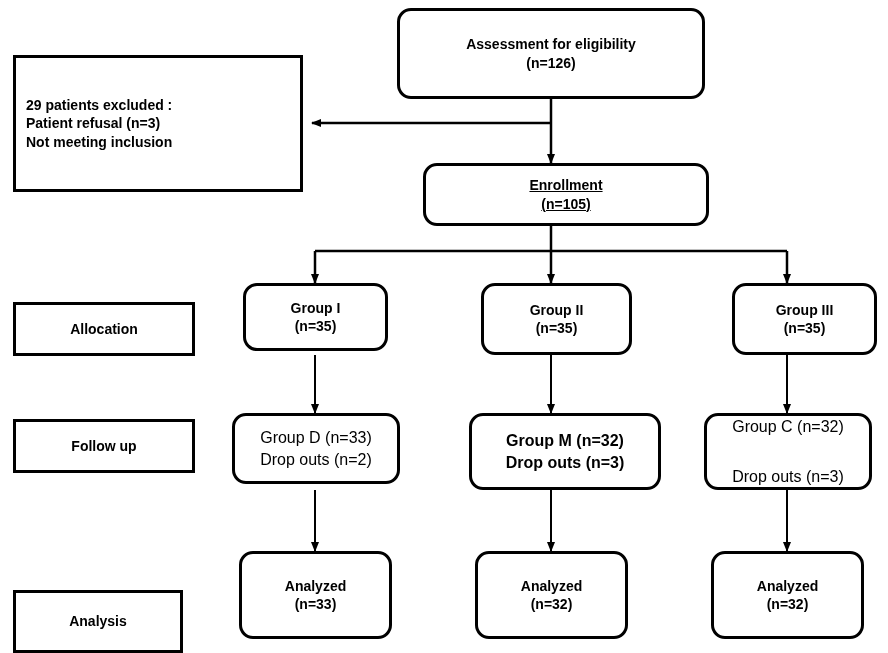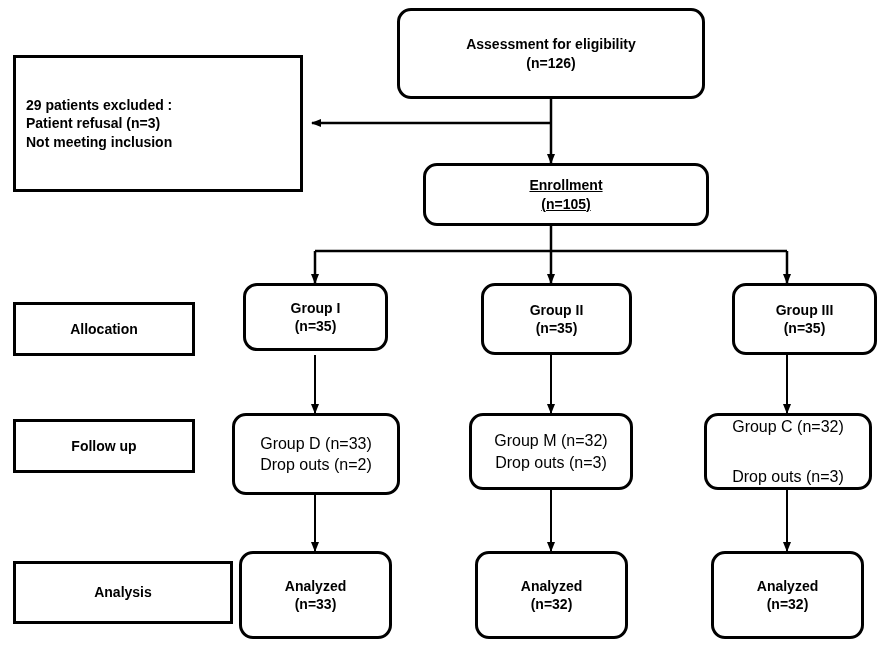--- a/index.html
+++ b/index.html
@@ -111,42 +111,42 @@
     <span class="line">Enrollment</span>
     <span class="line">(n=105)</span>
   </div>
 
   <div class="node stage-label bold fs17" style="left:13px; top:290px; width:182px; height:54px;margin-top:12px;">
     <span class="line">Allocation</span>
   </div>
   <div class="node stage-label bold fs17" style="left:13px; top:419px; width:182px; height:54px;">
     <span class="line">Follow up</span>
   </div>
-  <div class="node stage-label bold fs17" style="left:13px; top:561px; width:220px; height:63px;">
+  <div class="node stage-label bold fs17" style="left:13px; top:590px; width:170px; height:63px;">
     <span class="line">Analysis</span>
   </div>
 
   <div class="node rounded bold fs17" style="left:243px; top:283px; width:145px; height:68px;">
     <span class="line">Group I</span>
     <span class="line">(n=35)</span>
   </div>
   <div class="node rounded bold fs17" style="left:481px; top:283px; width:151px; height:72px;">
     <span class="line">Group II</span>
     <span class="line">(n=35)</span>
   </div>
   <div class="node rounded bold fs17" style="left:716px; top:283px; width:145px; height:72px;margin-left:16px;">
     <span class="line">Group III</span>
     <span class="line">(n=35)</span>
   </div>
 
-  <div class="node rounded fs16" style="left:232px; top:413px; width:168px; height:82px;">
+  <div class="node rounded fs16" style="left:232px; top:413px; width:168px; height:71px;">
     <span class="line">Group D (n=33)</span>
     <span class="line">Drop outs (n=2)</span>
   </div>
-  <div class="node rounded fs16" style="left:469px; top:413px; width:164px; height:77px;">
+  <div class="node rounded fs16" style="left:469px; top:413px; width:192px; height:77px;font-weight:bold;">
     <span class="line">Group M (n=32)</span>
     <span class="line">Drop outs (n=3)</span>
   </div>
   <div class="node rounded fs16" style="left:704px; top:413px; width:168px; height:77px;gap:28px;">
     <span class="line">Group C (n=32)</span>
     <span class="line">Drop outs (n=3)</span>
   </div>
 
   <div class="node rounded bold fs17" style="left:239px; top:551px; width:153px; height:88px;">
     <span class="line">Analyzed</span>

